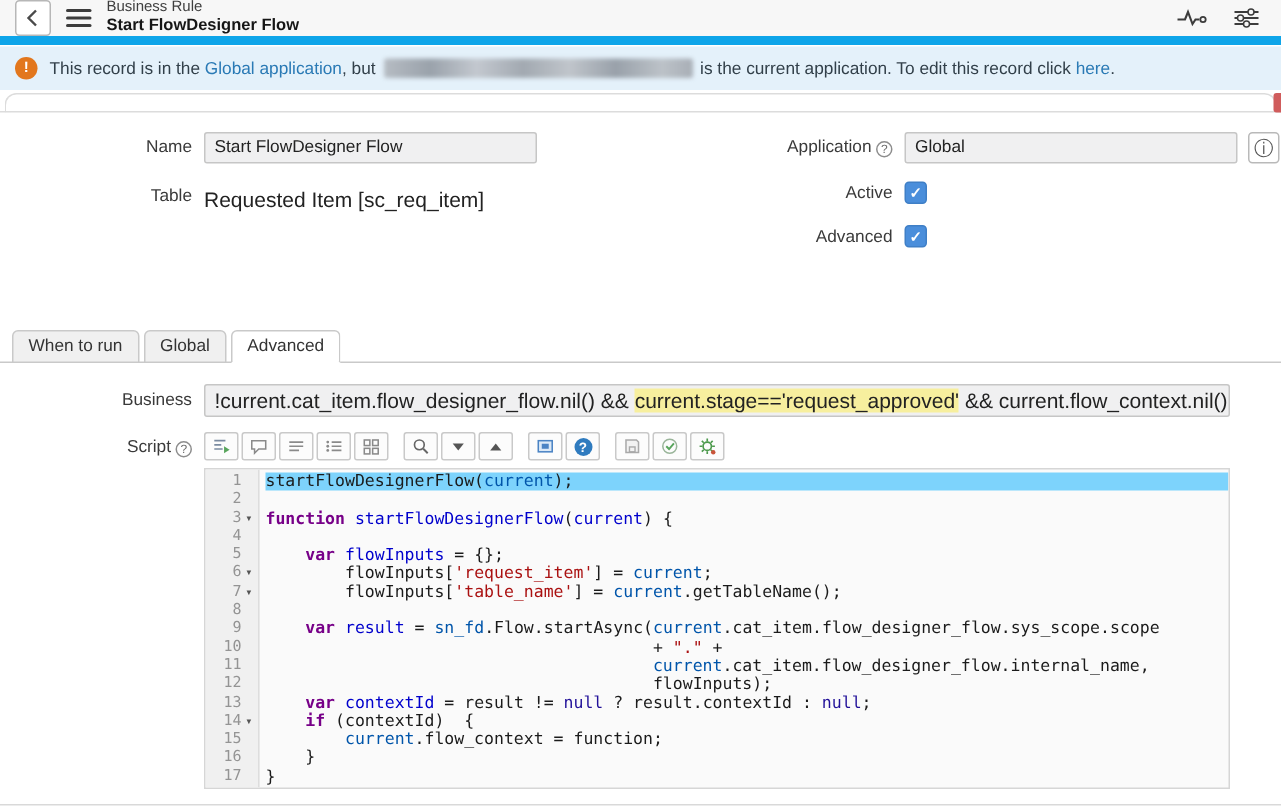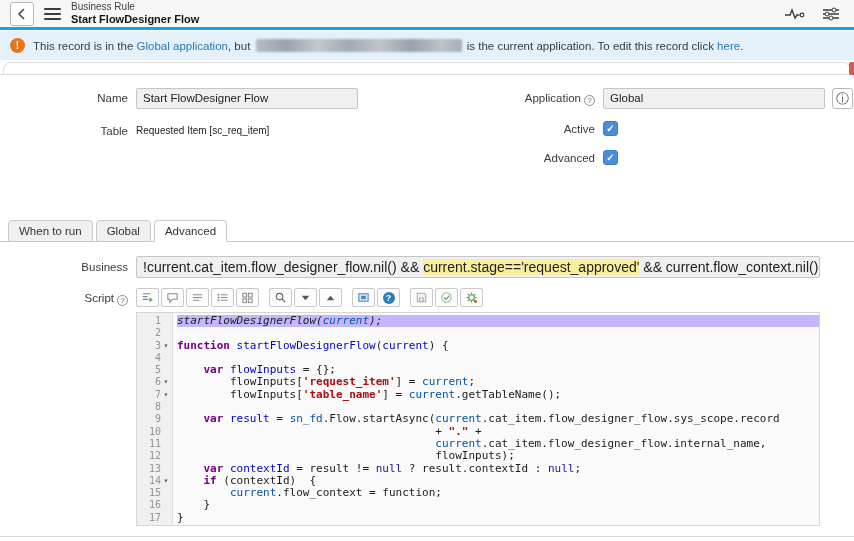--- a/index.html
+++ b/index.html
@@ -1,21 +1,21 @@
 <!DOCTYPE html>
 <html><head>
 <meta charset="utf-8">
 <style>
   html,body{margin:0;padding:0;background:#fff;}
   .screen{position:relative;width:854px;height:541px;background:#fff;overflow:hidden;
           font-family:"Liberation Sans",sans-serif;color:#222;}
 
   
   .header{position:absolute;top:0;left:0;right:0;height:30px;background:#f7f7f7;
-          border-bottom:3px solid #0ea5e9;display:flex;align-items:center;
+          border-bottom:6px solid #0ea5e9;display:flex;align-items:center;
           padding:0 10px;box-sizing:border-box;gap:10px;}
   .back-btn{width:22px;height:22px;border:1px solid #b7b7b7;border-radius:3px;background:#fff;
             display:flex;align-items:center;justify-content:center;flex:0 0 auto;cursor:pointer;}
   .burger{display:flex;flex-direction:column;gap:3px;width:17px;cursor:pointer;}
   .burger span{height:2px;background:#3c3c3c;border-radius:1px;}
   .title-block{display:flex;flex-direction:column;line-height:1.2;}
   .title-type{font-size:10px;color:#3f3f3f;}
   .title-name{font-size:11px;font-weight:bold;color:#161616;}
   .header-spacer{flex:1;}
   .header-icon{width:26px;height:20px;display:flex;align-items:center;justify-content:center;cursor:pointer;}
@@ -44,21 +44,21 @@
 
   
   .lbl{position:absolute;font-size:11.5px;color:#3a3a3a;text-align:right;
        padding-right:8px;box-sizing:border-box;}
   .fld{position:absolute;height:21px;background:#f0f0f1;border:1px solid #c6c6c6;
        border-radius:2px;box-sizing:border-box;font-size:11.5px;color:#222;
        padding:0 6px;line-height:19px;white-space:pre;overflow:hidden;cursor:text;}
   #lbl-name{top:92px;left:0;width:136px;}
   #fld-name{top:88px;left:136px;width:222px;}
   #lbl-table{top:125px;left:0;width:136px;}
-  #val-table{position:absolute;top:125px;left:136px;font-size:10px;color:#222;}
+  #val-table{position:absolute;top:125px;left:136px;font-size:14px;color:#222;}
   #lbl-app{top:92px;left:400px;width:203px;}
   #fld-app{top:88px;left:603px;width:222px;}
   .info-btn{position:absolute;top:88px;left:832px;width:21px;height:21px;border:1px solid #b9b9b9;
             border-radius:3px;background:#fff;display:flex;align-items:center;
             justify-content:center;font-size:13px;color:#555;cursor:pointer;box-sizing:border-box;}
   #lbl-active{top:123px;left:400px;width:203px;}
   #lbl-advanced{top:152px;left:400px;width:203px;}
   .chk{position:absolute;width:15px;height:15px;background:#4a8edb;border:1px solid #3f7fc6;
        border-radius:3px;display:flex;align-items:center;justify-content:center;
        color:#fff;font-size:10px;font-weight:bold;box-sizing:border-box;cursor:pointer;}
@@ -97,25 +97,25 @@
           font-family:"DejaVu Sans Mono",monospace;font-size:11px;line-height:12.3px;
           overflow:hidden;cursor:text;}
   .gutter{width:36px;background:#f0f0f0;border-right:1px solid #ddd;color:#949494;
           font-size:10px;padding-top:2px;box-sizing:border-box;flex:0 0 auto;}
   .gutter-line{display:flex;justify-content:flex-end;align-items:center;height:12.3px;
                padding-right:1px;}
   .gutter-num{min-width:18px;text-align:right;}
   .fold{width:10px;font-size:8px;color:#555;text-align:center;}
   .code{flex:1;padding:2px 0 0 4px;overflow:hidden;}
   .code-line{height:12.3px;white-space:pre;color:#1b1b1b;}
-  .code-line.sel{background:#c4b5fd;font-style:italic;}
+  .code-line.sel{background:#7dd3fc;}
   .tk-k{color:#770088;font-weight:bold;}
   .tk-d{color:#0000cc;}
   .tk-v{color:#0055aa;}
-  .tk-s{color:#aa1111;font-weight:bold;}
+  .tk-s{color:#aa1111;}
   .tk-a{color:#221199;}
 </style>
 </head>
 <body>
 
 <div class="screen">
 
   <div class="header">
     <div class="back-btn">
       <svg width="10" height="12" viewBox="0 0 10 12">
@@ -354,21 +354,21 @@
       </div>
     <div class="code">
         <div class="code-line sel"><span>startFlowDesignerFlow(</span><span class="tk-v">current</span><span>);</span></div>
         <div class="code-line"> </div>
         <div class="code-line"><span class="tk-k">function</span><span> </span><span class="tk-d">startFlowDesignerFlow</span><span>(</span><span class="tk-d">current</span><span>) {</span></div>
         <div class="code-line"> </div>
         <div class="code-line"><span>    </span><span class="tk-k">var</span><span> </span><span class="tk-d">flowInputs</span><span> = {};</span></div>
         <div class="code-line"><span>        flowInputs[</span><span class="tk-s">'request_item'</span><span>] = </span><span class="tk-v">current</span><span>;</span></div>
         <div class="code-line"><span>        flowInputs[</span><span class="tk-s">'table_name'</span><span>] = </span><span class="tk-v">current</span><span>.getTableName();</span></div>
         <div class="code-line"> </div>
-        <div class="code-line"><span>    </span><span class="tk-k">var</span><span> </span><span class="tk-d">result</span><span> = </span><span class="tk-v">sn_fd</span><span>.Flow.startAsync(</span><span class="tk-v">current</span><span>.cat_item.flow_designer_flow.sys_scope.record</span></div>
+        <div class="code-line"><span>    </span><span class="tk-k">var</span><span> </span><span class="tk-d">result</span><span> = </span><span class="tk-v">sn_fd</span><span>.Flow.startAsync(</span><span class="tk-v">current</span><span>.cat_item.flow_designer_flow.sys_scope.scope</span></div>
         <div class="code-line"><span>                                       + </span><span class="tk-s">"."</span><span> +</span></div>
         <div class="code-line"><span>                                       </span><span class="tk-v">current</span><span>.cat_item.flow_designer_flow.internal_name,</span></div>
         <div class="code-line"><span>                                       flowInputs);</span></div>
         <div class="code-line"><span>    </span><span class="tk-k">var</span><span> </span><span class="tk-d">contextId</span><span> = result != </span><span class="tk-a">null</span><span> ? result.contextId : </span><span class="tk-a">null</span><span>;</span></div>
         <div class="code-line"><span>    </span><span class="tk-k">if</span><span> (contextId)  {</span></div>
         <div class="code-line"><span>        </span><span class="tk-v">current</span><span>.flow_context = function;</span></div>
         <div class="code-line"><span>    }</span></div>
         <div class="code-line"><span>}</span></div>
       </div>
   </div>

